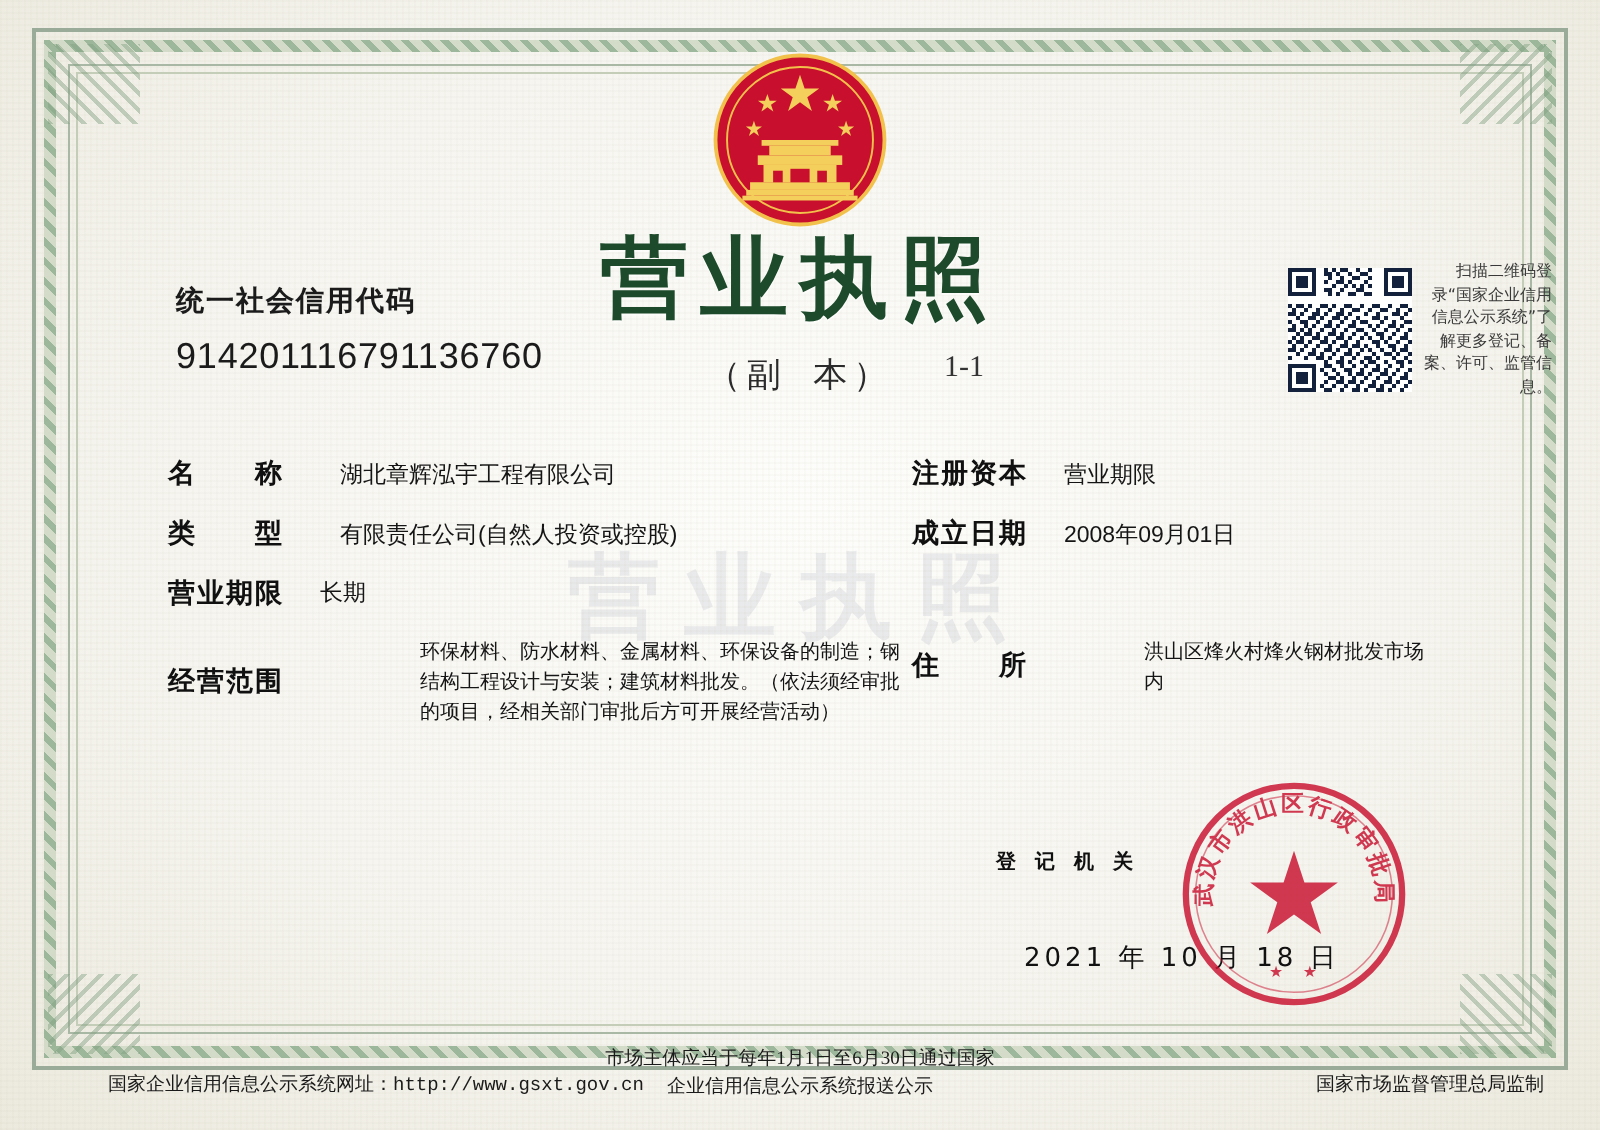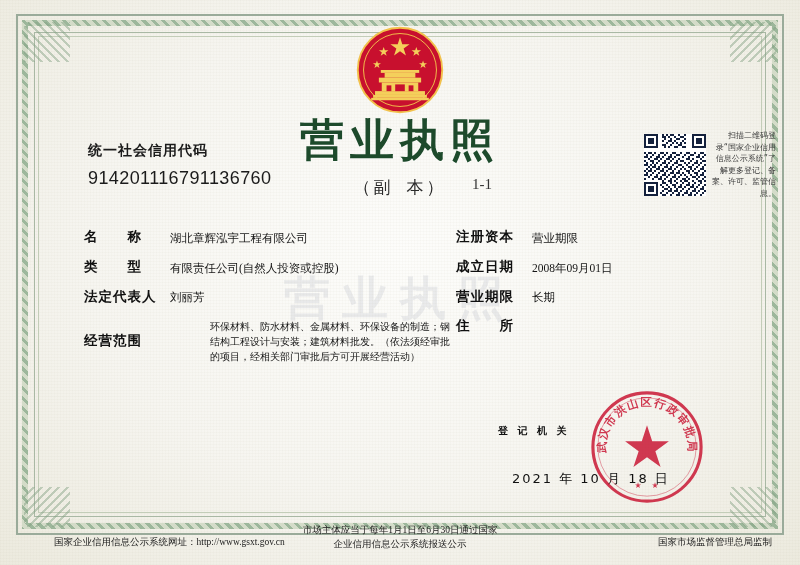--- a/index.html
+++ b/index.html
@@ -210,21 +210,21 @@
     font-size: 13.5px;
     font-weight: 700;
     color: #101010;
     letter-spacing: 1px;
     white-space: nowrap;
     flex: none;
   }
   .fld-label.w4 { width: 86px; }
   .fld-label.w2 { width: 76px; }
   .fld-value {
-    font-family: Liberation Serif, serif;
+    font-family: Liberation Sans, sans-serif;
     font-size: 11.5px;
     color: #151515;
     line-height: 1.45;
     padding-top: 2px;
   }
   .scope-row .fld-value {
     font-size: 10px;
     line-height: 1.5;
     width: 272px;
     margin-left: 40px;
@@ -273,21 +273,21 @@
     bottom: 6px;
     height: 34px;
     z-index: 5;
   }
   .footer-left {
     position: absolute;
     left: 26px;
     bottom: 10px;
     font-size: 9.5px;
     color: #1a1a1a;
-    font-family: Liberation Serif, serif;
+    font-family: Liberation Mono, monospace;
     padding-left: 28px;
   }
   .footer-center {
     position: absolute;
     left: 300px;
     bottom: 8px;
     width: 200px;
     text-align: center;
     font-size: 9.5px;
     line-height: 1.5;
@@ -618,37 +618,34 @@
         <span class="fld-label w4">类　　型</span>
         <span class="fld-value">有限责任公司(自然人投资或控股)</span>
       </div>
       <div class="col right">
         <span class="fld-label w2">成立日期</span>
         <span class="fld-value">2008年09月01日</span>
       </div>
     </div>
 
     <div class="row">
-      <div class="col left">
-        <span class="fld-label w4">法定代表人</span>
-        <span class="fld-value">刘丽芳</span>
-      </div>
       <div class="col right">
         <span class="fld-label w2">营业期限</span>
         <span class="fld-value">长期</span>
       </div>
     </div>
 
     <div class="row scope-row">
       <div class="col left">
         <span class="fld-label w4">经营范围</span>
         <span class="fld-value">环保材料、防水材料、金属材料、环保设备的制造；钢结构工程设计与安装；建筑材料批发。（依法须经审批的项目，经相关部门审批后方可开展经营活动）</span>
       </div>
       <div class="col right">
         <span class="fld-label w2">住　　所</span>
+        <span class="fld-value addr-value">洪山区烽火村烽火钢材批发市场内</span>
       </div>
     </div>
 
   </div>
 
   <div class="registrar">登 记 机 关</div>
   <div class="issue-date">2021 年    10 月    18 日</div>
 
   <svg class="seal" viewBox="0 0 120 120">
     <circle cx="60" cy="60" r="55" fill="none" stroke="#c8102e" stroke-width="3.2"></circle>

